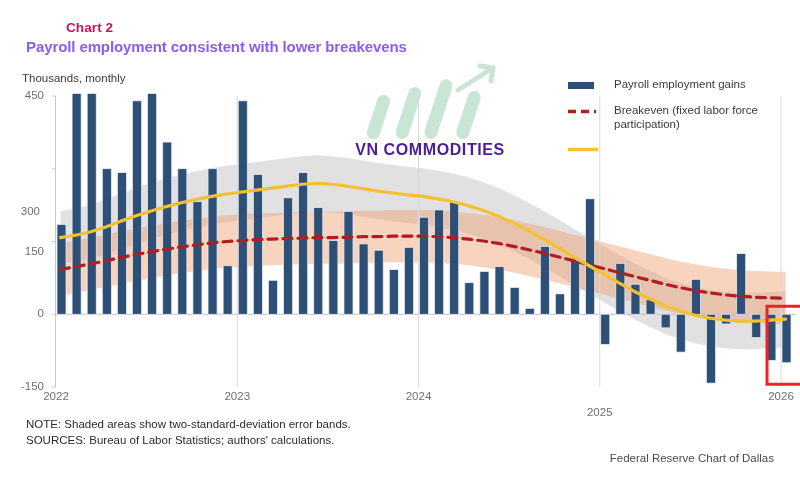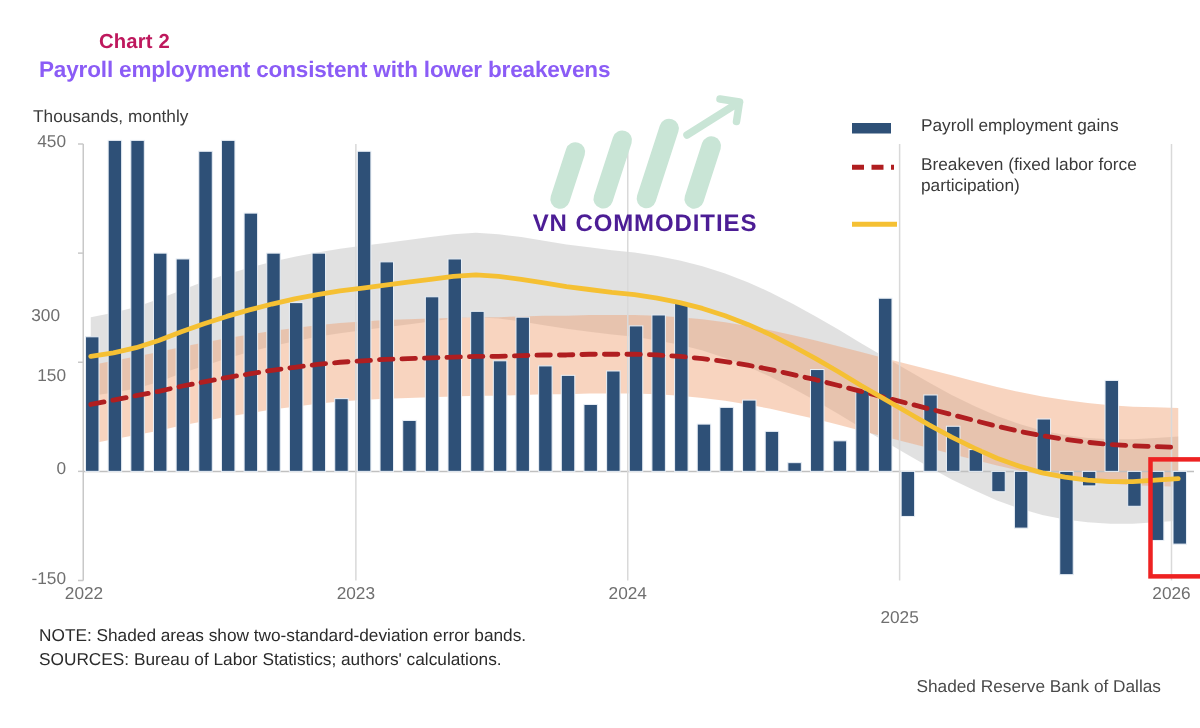--- a/index.html
+++ b/index.html
@@ -195,15 +195,15 @@
     <div class="leg-row">
       <svg class="leg-mark" viewBox="0 0 40 11">
         <line x1="2" y1="5.5" x2="32" y2="5.5" stroke="#f5c033" stroke-width="3.4" stroke-linecap="butt"></line>
       </svg>
     </div>
 
   </div>
 
   <div class="note note1">NOTE: Shaded areas show two-standard-deviation error bands.</div>
   <div class="note note2">SOURCES: Bureau of Labor Statistics; authors' calculations.</div>
-  <div class="source-right">Shaded Reserve Bank of Dallas</div>
+  <div class="source-right">Federal Reserve Chart of Dallas</div>
 
 </div>
 
 </body></html>

